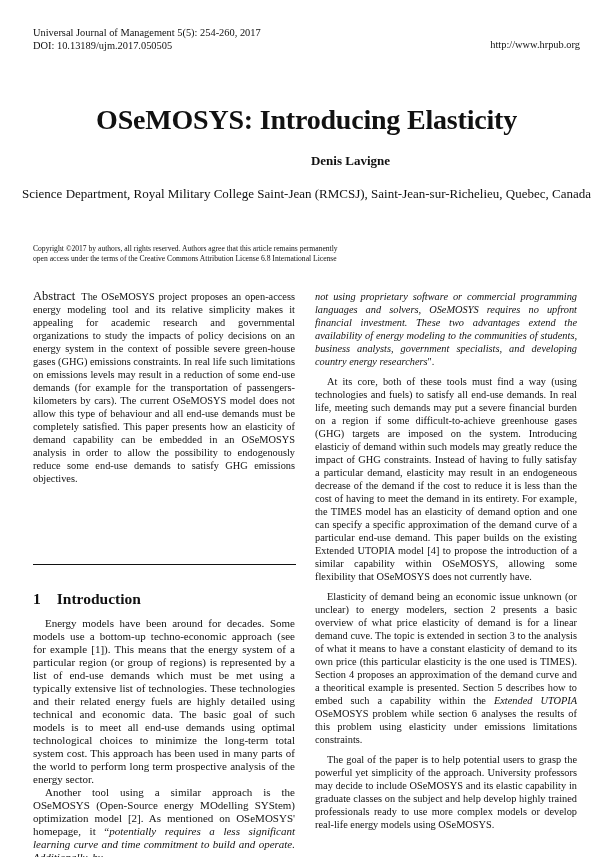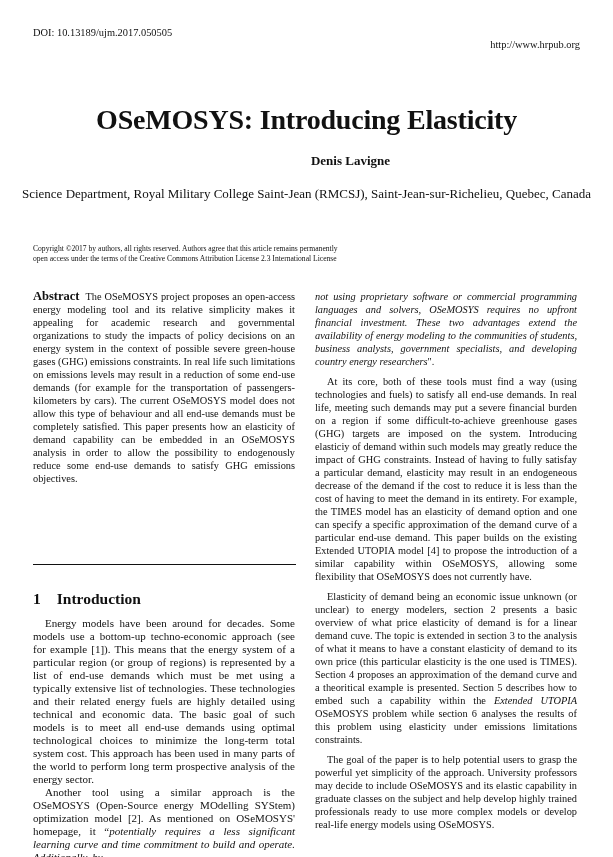--- a/index.html
+++ b/index.html
@@ -15,45 +15,46 @@
             font-size: 13px; font-weight: bold; padding-left: 44px; }
   .affil { position: absolute; left: 0; width: 613px; top: 186px; text-align: center;
            font-size: 13px; }
   .copyright { position: absolute; left: 33px; top: 244px; width: 370px; font-size: 7.6px; line-height: 10px; }
   .col { position: absolute; width: 262px; font-size: 10.35px; line-height: 13.0px; text-align: justify; hyphens: manual; }
   .col-left { left: 33px; top: 290px; }
   .col-right { left: 315px; top: 290px; }
   .col p { margin: 0; }
   .indent { text-indent: 12px; }
   .gap { margin-top: 7px !important; }
-  .label-bold { font-weight: bold; font-size: 12.5px; margin-right: 6px; }
+  .label-bold { font-weight: normal; font-size: 12.5px; margin-right: 6px; }
   .it { font-style: italic; }
   .rule { position: absolute; left: 33px; top: 564px; width: 263px; height: 0; border-top: 1.2px solid #111; }
   .sec-head { position: absolute; left: 33px; top: 590px; font-size: 15.5px; font-weight: bold; }
   .sec-head .num { margin-right: 16px; }
   .intro-body { position: absolute; left: 33px; top: 617px; width: 262px; font-size: 11px; line-height: 13.0px; text-align: justify; }
   .intro-body p { margin: 0; }
 </style>
 </head>
 <body>
 
 <div>
   <div class="hdr">
+    <div>Universal Journal of Management 5(5): 254-260, 2017</div>
     <div>DOI: 10.13189/ujm.2017.050505</div>
   </div>
   <div class="hdr-right">http://www.hrpub.org</div>
 </div>
 
 <div class="title">OSeMOSYS: Introducing Elasticity</div>
 <div class="author">Denis Lavigne</div>
 <div class="affil">Science Department, Royal Military College Saint-Jean (RMCSJ), Saint-Jean-sur-Richelieu, Quebec, Canada</div>
 
 <div class="copyright">
   <div>Copyright ©2017 by authors, all rights reserved. Authors agree that this article remains permanently</div>
-  <div>open access under the terms of the Creative Commons Attribution License 2.3 International License</div>
+  <div>open access under the terms of the Creative Commons Attribution License 6.8 International License</div>
 </div>
 
 <div class="col col-left">
   <p>
     <span class="label-bold">Abstract</span><span>The OSeMOSYS project proposes an open-access energy modeling tool and its relative simplicity makes it appealing for academic research and governmental organizations to study the impacts of policy decisions on an energy system in the context of possible severe green-house gases (GHG) emissions constraints. In real life such limitations on emissions levels may result in a reduction of some end-use demands (for example for the transportation of passengers-kilometers by cars). The current OSeMOSYS model does not allow this type of behaviour and all end-use demands must be completely satisfied. This paper presents how an elasticity of demand capability can be embedded in an OSeMOSYS analysis in order to allow the possibility to endogenously reduce some end-use demands to satisfy GHG emissions objectives.</span>
   </p>
 </div>
 
 <div class="rule"></div>
 

